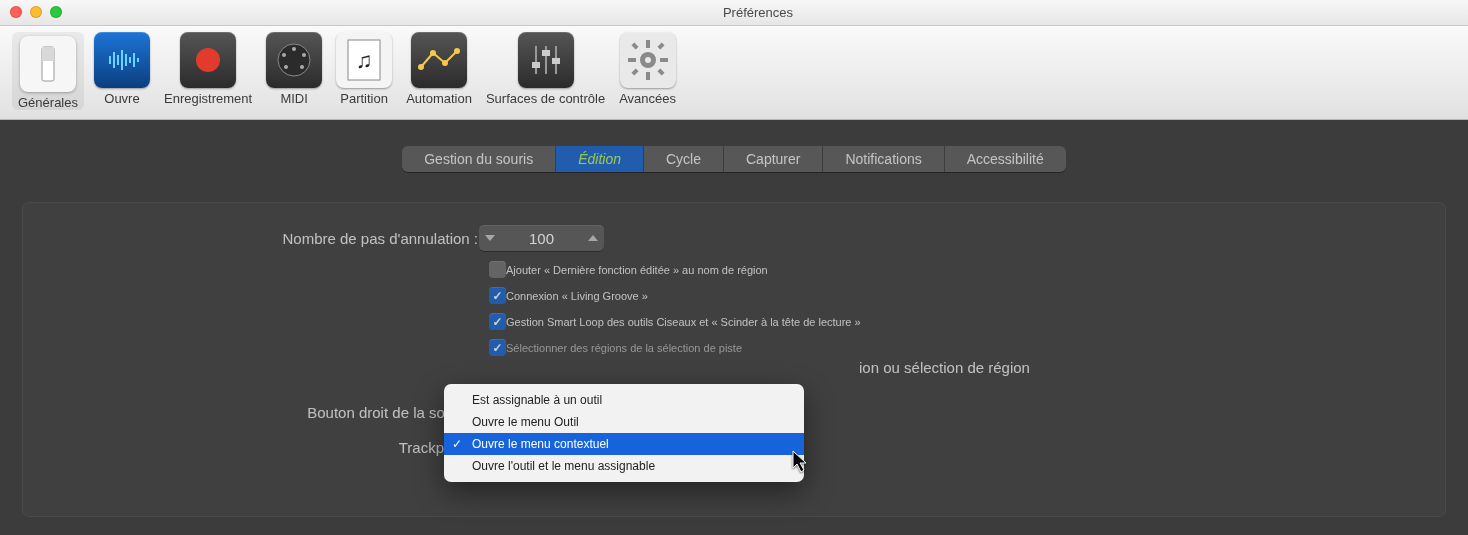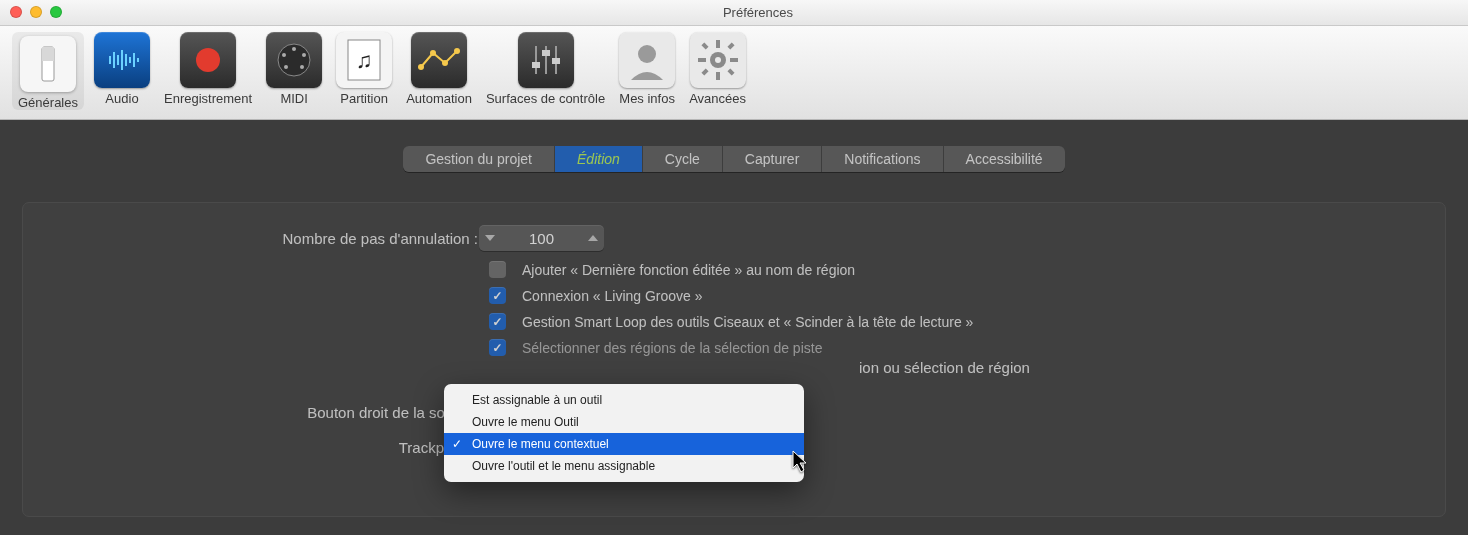--- a/index.html
+++ b/index.html
@@ -33,21 +33,21 @@
   .seg .tab.active { background:#2a72d4; color:#bef264;font-style:italic; }
 
   
   .panel { border:1px solid #5b5b5b; border-radius:7px; padding:22px 26px 60px; background:#4f4f4f;}
   .row { display:flex; align-items:center; margin-bottom:10px; font-size:15px; color:#e9e9e9;}
   .row .label { width:430px; text-align:right; padding-right:1px; color:#eaeaea;}
   .stepper { display:flex; align-items:center; background:#6a6a6a; border-radius:5px; box-shadow:inset 0 1px 0 rgba(255,255,255,0.1), 0 1px 0 rgba(0,0,0,0.3);}
   .stepper .val{ padding:3px 28px; color:#fff; }
   .stepper .btn{ width:22px; height:26px; display:flex; align-items:center; justify-content:center; color:#ddd; font-size:10px;}
   .checklist { margin-left:440px; }
-  .check-row{ display:flex; align-items:center; gap:16px; font-size:14px; color:#eaeaea; margin-bottom:9px;}
+  .check-row{ display:flex; align-items:center; gap:0; font-size:11px; color:#eaeaea; margin-bottom:9px;}
   .checkbox{ width:17px; height:17px; border-radius:4px; background:#7a7a7a; display:flex; align-items:center; justify-content:center; box-shadow:inset 0 1px 0 rgba(255,255,255,0.15);}
   .checkbox.checked{ background:#2a72d4;}
   .checkbox.checked::after{ content:"✓"; color:#fff; font-size:12px; font-weight:bold;}
 
   .check-row.cut .txt{ color:#b8b8b8;}
   .obscured-tail{ margin-left:468px; font-size:15px; color:#eaeaea; margin-top:-6px; margin-bottom:12px;}
 
   .select-row{ display:flex; align-items:center; font-size:15px; color:#eaeaea; margin-top:24px;}
   .select-row .label{ width:430px; text-align:right; padding-right:10px;}
   .popup-btn{ position:relative; background:#6a6a6a; border-radius:5px; padding:4px 30px 4px 12px; color:#fff; min-width:320px;}
@@ -96,21 +96,21 @@
             <line x1="12" y1="5" x2="12" y2="21"></line>
             <line x1="16" y1="8" x2="16" y2="18"></line>
             <line x1="20" y1="3" x2="20" y2="23"></line>
             <line x1="24" y1="7" x2="24" y2="19"></line>
             <line x1="28" y1="10" x2="28" y2="16"></line>
             <line x1="32" y1="6" x2="32" y2="20"></line>
             <line x1="36" y1="11" x2="36" y2="15"></line>
           </g>
         </svg>
     </div>
-    <span class="tool-label">Audio</span>
+    <span class="tool-label">Ouvre</span>
   </div>
   <div class="tool">
     <div class="icon-box ib-grad-dark">
       <svg width="36" height="36">
           <circle cx="18" cy="18" r="12" fill="#e23b2e"></circle>
         </svg>
     </div>
     <span class="tool-label">Enregistrement</span>
   </div>
   <div class="tool">
@@ -154,29 +154,20 @@
             <line x1="10" y1="6" x2="10" y2="34"></line>
             <line x1="20" y1="6" x2="20" y2="34"></line>
             <line x1="30" y1="6" x2="30" y2="34"></line>
           </g>
           <rect x="6" y="22" width="8" height="6" fill="#ccc"></rect>
           <rect x="16" y="10" width="8" height="6" fill="#ccc"></rect>
           <rect x="26" y="18" width="8" height="6" fill="#ccc"></rect>
         </svg>
     </div>
     <span class="tool-label">Surfaces de contrôle</span>
-  </div>
-  <div class="tool">
-    <div class="icon-box" style="background:#e9e9e9">
-      <svg width="44" height="44">
-          <circle cx="22" cy="16" r="9" fill="#9a9a9a"></circle>
-          <path d="M6 42 Q22 26 38 42 Z" fill="#9a9a9a"></path>
-        </svg>
-    </div>
-    <span class="tool-label">Mes infos</span>
   </div>
   <div class="tool">
     <div class="icon-box" style="background:#e9e9e9">
       <svg width="44" height="44" viewBox="0 0 44 44">
           <g fill="#8a8a8a">
             <circle cx="22" cy="22" r="8"></circle>
             <g>
               <rect x="20" y="2" width="4" height="8"></rect>
               <rect x="20" y="34" width="4" height="8"></rect>
               <rect x="2" y="20" width="8" height="4"></rect>
@@ -192,21 +183,21 @@
     </div>
     <span class="tool-label">Avancées</span>
   </div>
 </div>
 
 <div class="content-wrap">
   <div class="content">
 
     <div class="tabs">
       <div class="seg">
-        <div class="tab">Gestion du projet</div>
+        <div class="tab">Gestion du souris</div>
         <div class="tab active">Édition</div>
         <div class="tab">Cycle</div>
         <div class="tab">Capturer</div>
         <div class="tab">Notifications</div>
         <div class="tab">Accessibilité</div>
       </div>
     </div>
 
     <div class="panel">
 

